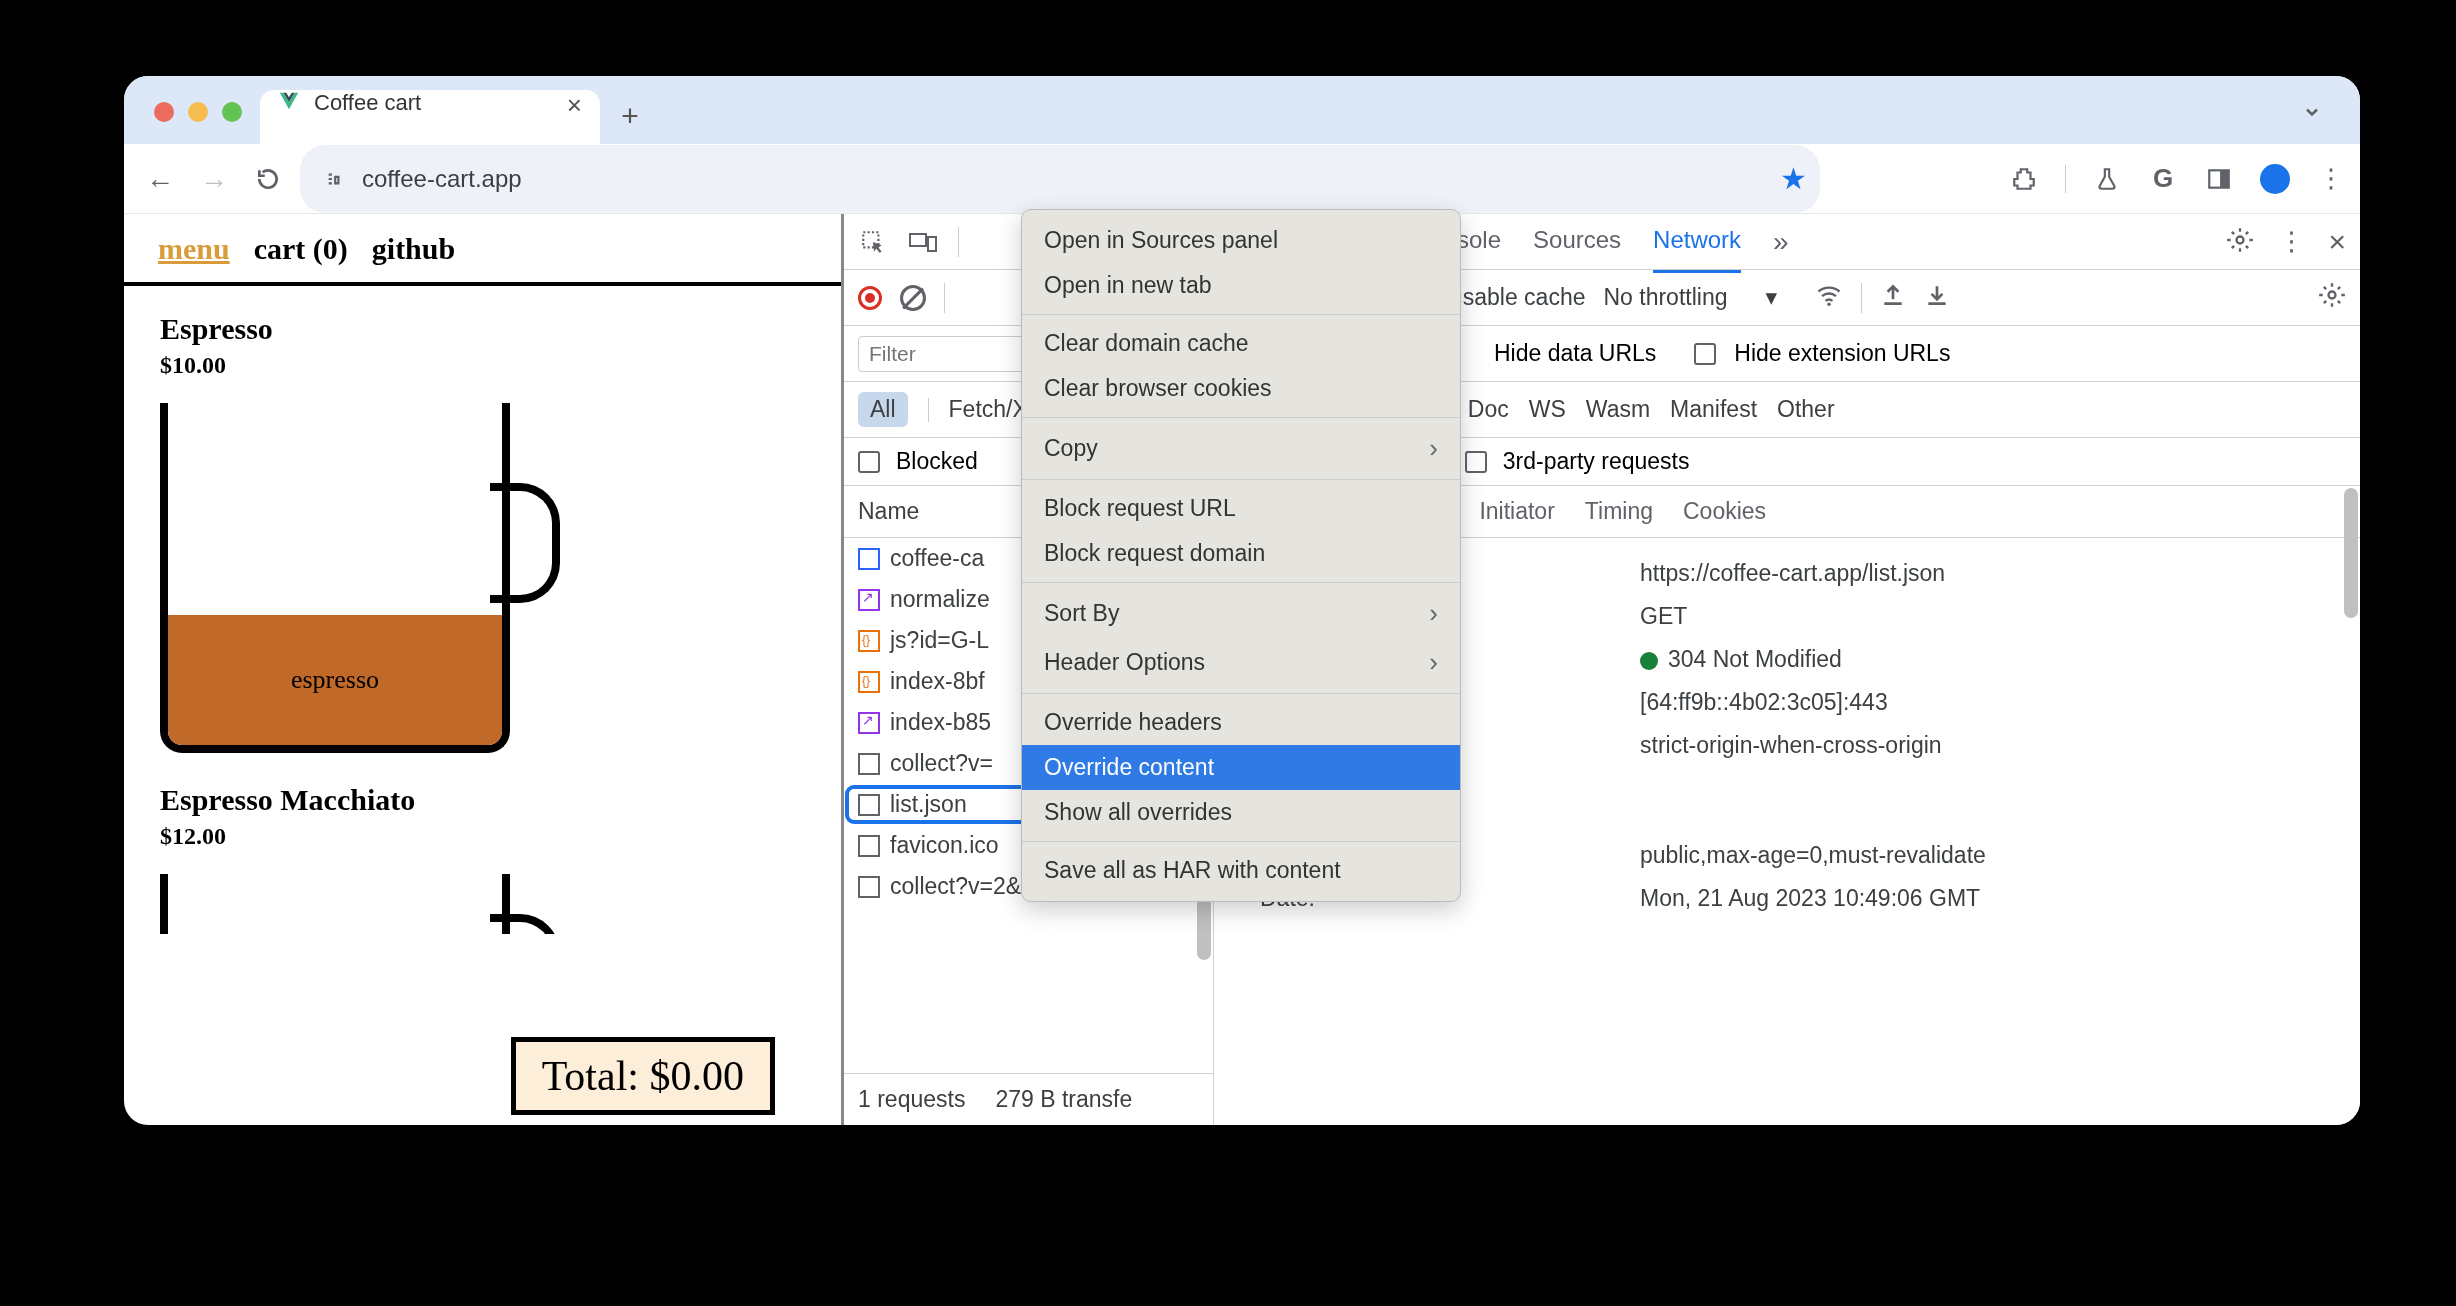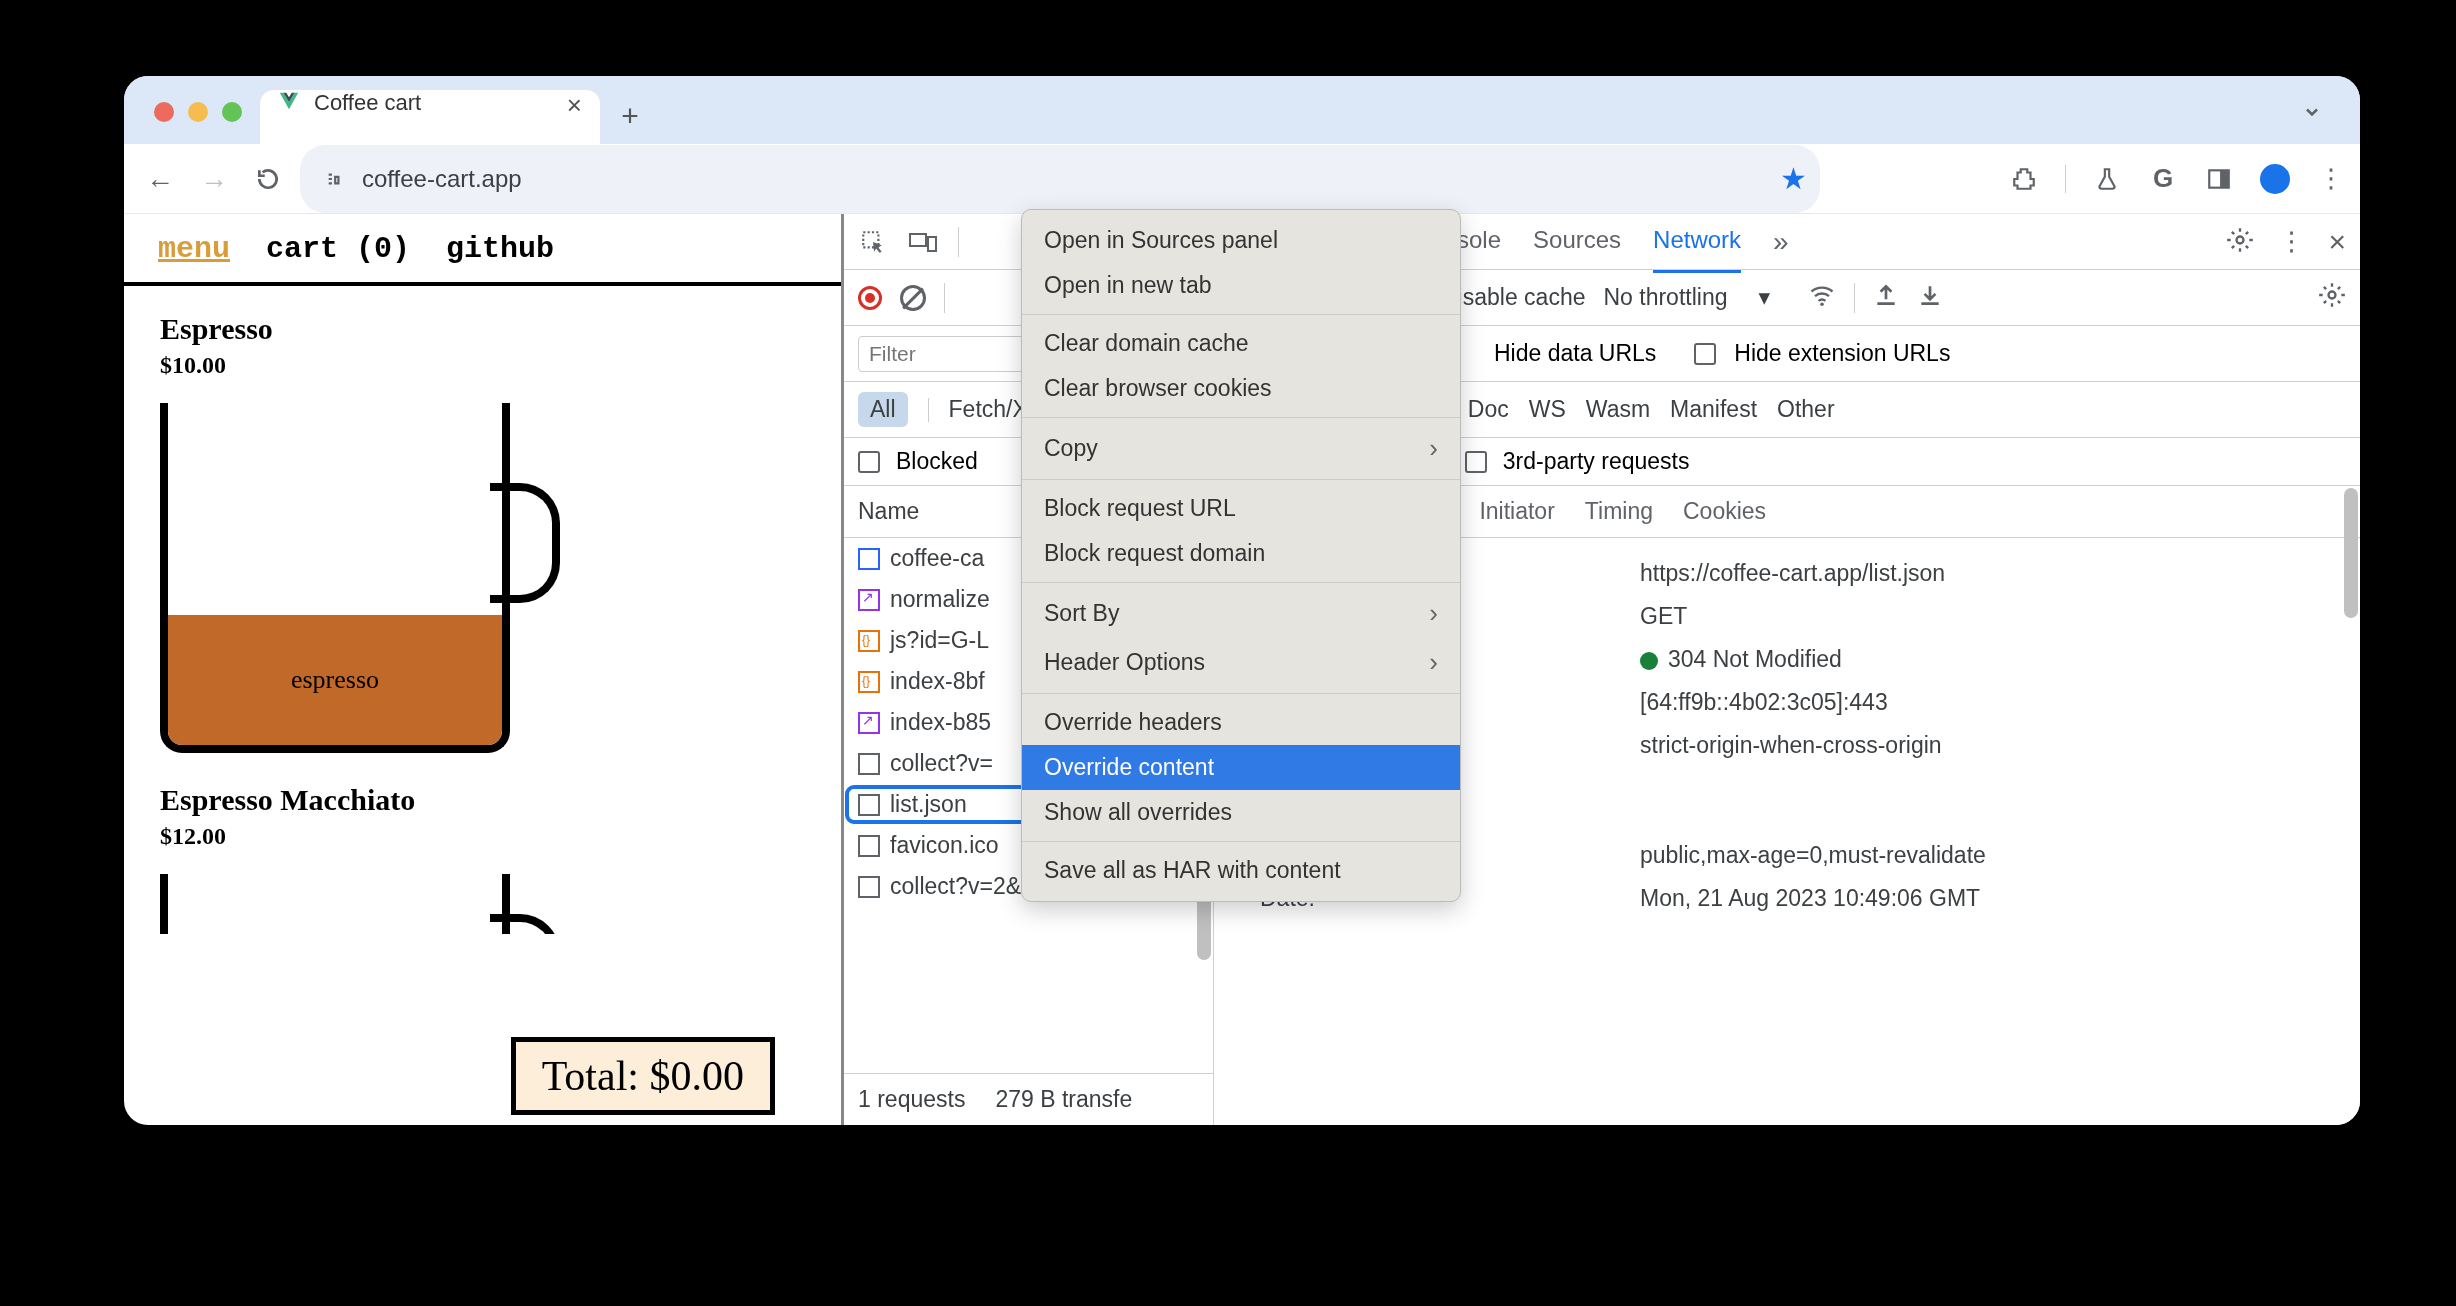--- a/index.html
+++ b/index.html
@@ -24,21 +24,21 @@
 .url-field { flex: 1; height: 68px; background: #eef2f8; border-radius: 25px; display: flex; align-items: center; padding: 0 20px; gap: 16px; font-size: 24px; color: #3c4043; max-width: 1520px; }
 .site-icon { width: 26px; height: 26px; color: #5f6368; }
 .star { color: #1a73e8; font-size: 30px; margin-left: -50px; z-index: 2; }
 .ext-icons { display: flex; gap: 26px; align-items: center; margin-left: auto; color: #5f6368; }
 .ext-icons > * { width: 30px; height: 30px; display: flex; align-items: center; justify-content: center; }
 .avatar { width: 30px; height: 30px; border-radius: 50%; background: #1a73e8; }
 .vline { width: 1px; height: 28px; background: #ccc; }
 
 .content { display: flex; height: calc(100% - 138px); }
 .page { width: 720px; border-right: 3px solid #888; overflow: hidden; position: relative; }
-.page-nav { display: flex; gap: 36px; padding: 18px 34px 16px; font-size: 30px; font-family: Liberation Mono, monospace; font-weight: bold; border-bottom: 4px solid #000; }
+.page-nav { display: flex; gap: 24px; padding: 18px 34px 16px; font-size: 30px; font-family: Liberation Serif, serif; font-weight: bold; border-bottom: 4px solid #000; }
 .page-nav .menu { color: #d89c3a; text-decoration: underline; }
 .product { padding: 26px 36px 0; font-family: Georgia, serif; }
 .product h3 { font-size: 30px; font-weight: bold; }
 .product .price { font-size: 24px; font-weight: bold; margin-top: 6px; }
 .cup { width: 410px; height: 370px; margin-top: 24px; position: relative; }
 .cup-body { position: absolute; left: 0; top: 0; width: 350px; height: 350px; border: 8px solid #000; border-top: none; border-radius: 0 0 22px 22px; background: #fff; overflow: hidden; }
 .coffee-fill { position: absolute; bottom: 0; left: 0; right: 0; height: 38%; background: #c16928; display: flex; align-items: center; justify-content: center; }
 .coffee-label { font-family: Georgia, serif; font-size: 26px; color: #000; }
 .handle { position: absolute; right: 10px; top: 80px; width: 70px; height: 120px; border: 8px solid #000; border-left: none; border-radius: 0 40px 40px 0; }
 .total-box { position: absolute; right: 66px; bottom: 10px; background: #fdeed9; border: 5px solid #000; padding: 10px 26px; font-family: Georgia, serif; font-size: 42px; }
@@ -50,21 +50,21 @@
 .dt-tab.active { color: #1a73e8; border-bottom: 3px solid #1a73e8; padding-bottom: 12px; margin-bottom: -15px; }
 .dt-right { margin-left: auto; display: flex; gap: 24px; align-items: center; color: #5f6368; }
 
 .dt-toolbar { height: 56px; display: flex; align-items: center; padding: 0 14px; gap: 18px; border-bottom: 1px solid #d0d0d0; font-size: 23px; color: #3c4043; }
 .rec { width: 24px; height: 24px; border: 3px solid #d93025; border-radius: 50%; display: flex; align-items: center; justify-content: center; }
 .rec::after { content: ''; width: 10px; height: 10px; background: #d93025; border-radius: 50%; }
 .clear { width: 26px; height: 26px; border: 3px solid #5f6368; border-radius: 50%; position: relative; }
 .clear::after { content: ''; position: absolute; width: 28px; height: 3px; background: #5f6368; transform: rotate(-45deg); top: 9px; left: -4px; }
 .hsep { width: 1px; height: 30px; background: #ccc; }
 .cb { width: 22px; height: 22px; border: 2px solid #5f6368; border-radius: 3px; flex-shrink: 0; }
-.throttling { display: flex; gap: 1px; }
+.throttling { display: flex; gap: 8px; }
 
 .dt-filter { height: 56px; display: flex; align-items: center; padding: 0 14px; gap: 18px; border-bottom: 1px solid #d0d0d0; font-size: 23px; }
 .filter-input { width: 180px; height: 36px; border: 1px solid #ccc; border-radius: 4px; padding: 0 10px; font-size: 21px; color: #4c1d95; }
 
 .dt-types { padding: 10px 14px; display: flex; align-items: center; gap: 20px; font-size: 23px; color: #3c4043; border-bottom: 1px solid #d0d0d0; flex-wrap: wrap; }
 .pill { background: #c7d7ec; padding: 4px 12px; border-radius: 6px; }
 
 .dt-blocked { padding: 10px 14px; display: flex; align-items: center; gap: 16px; font-size: 23px; border-bottom: 1px solid #d0d0d0; }
 
 .dt-body { flex: 1; display: flex; overflow: hidden; }

